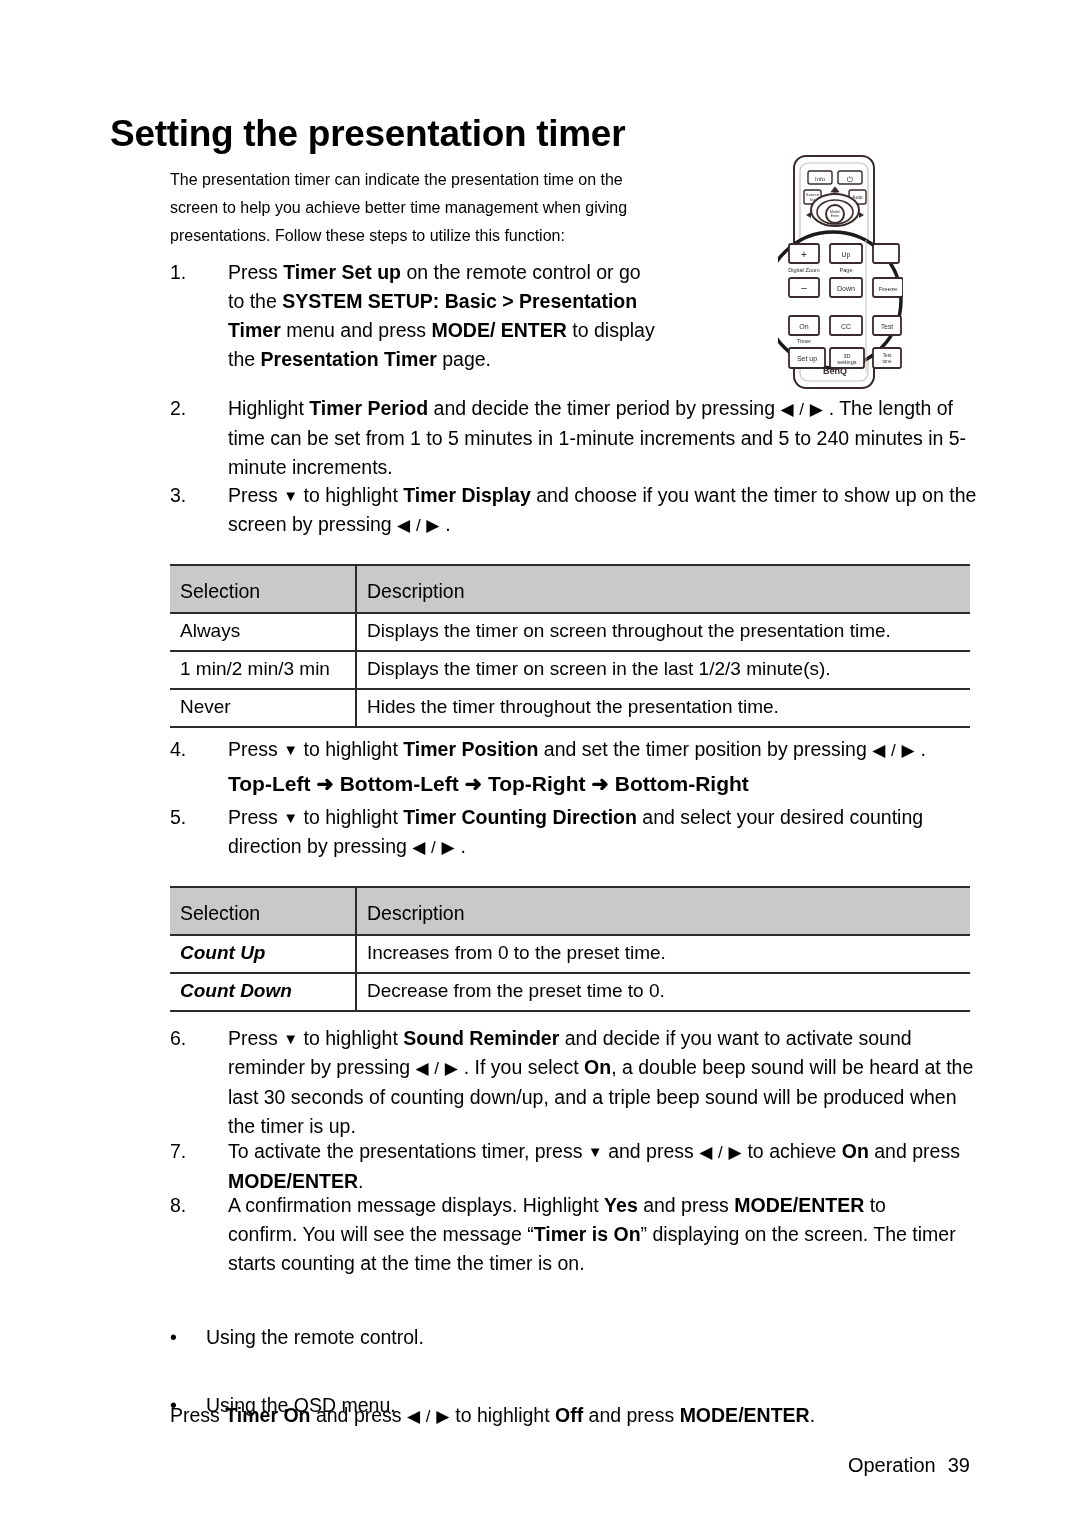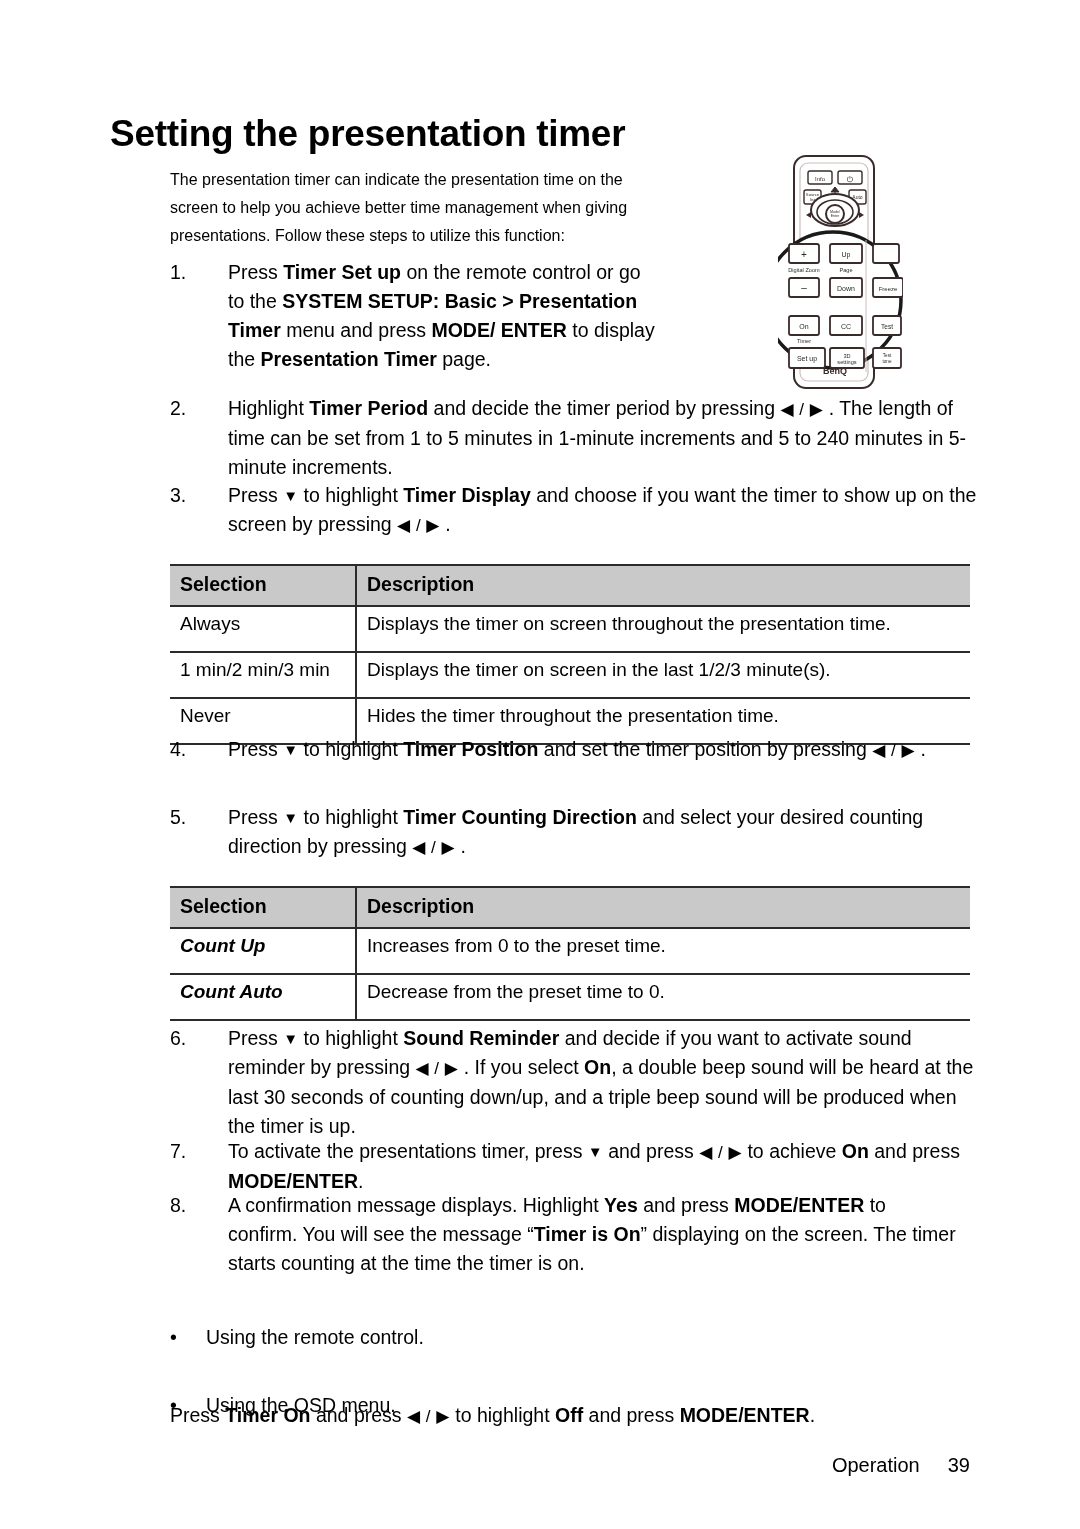--- a/index.html
+++ b/index.html
@@ -69,28 +69,28 @@
     position: absolute;
     border-collapse: collapse;
     font-size: 19px;
     table-layout: fixed;
   }
   .tbl col.c1 { width: 186px; }
   .tbl col.c2 { width: 614px; }
   .tbl th {
     background: #c9c9c9;
     text-align: left;
-    font-weight: bold;
+    font-weight: normal;
     font-size: 19.5px;
-    padding: 7px 10px 9px 10px;
+    padding: 14px 10px 9px 10px;
     border-top: 2.5px solid #2b2b2b;
     border-bottom: 2.5px solid #2b2b2b;
   }
   .tbl td {
-    padding: 6px 10px 16px 10px;
+    padding: 6px 10px 8px 10px;
     border-bottom: 2px solid #2b2b2b;
     vertical-align: middle;
   }
   .tbl th.sel, .tbl td.sel { border-right: 2px solid #2b2b2b; }
   .tbl td.strong { font-weight: bold; font-style: italic; }
 
   
   .subhead {
     position: absolute;
     font-size: 21px;
@@ -113,21 +113,21 @@
   }
 
   
   .footer {
     position: absolute;
     right: 110px;
     bottom: 52px;
     font-size: 20px;
     white-space: nowrap;
   }
-  .footer .pg { margin-left: 28px; }
+  .footer .pg { margin-left: 12px; }
 
   
   .remote-wrap {
     position: absolute;
     left: 778px;
     top: 152px;
     width: 125px;
     height: 245px;
   }
   .remote-wrap svg { display: block; }
@@ -247,20 +247,21 @@
         <td>Hides the timer throughout the presentation time.</td>
       </tr>
     </tbody>
   </table>
 
   <div class="step" style="left:170px; top:735px; width:810px;">
     <span class="num">4.</span>
     <span class="body"><span>Press </span><span class="dn">▼</span><span> to highlight </span><b>Timer Position</b><span> and set the timer position by pressing </span><span class="arrows">◀ / ▶</span><span> .</span></span>
   </div>
 
+  <div class="subhead" style="left:228px; top:772px;">Top-Left ➜ Bottom-Left ➜ Top-Right ➜ Bottom-Right</div>
 
   <div class="step" style="left:170px; top:803px; width:810px;">
     <span class="num">5.</span>
     <span class="body"><span>Press </span><span class="dn">▼</span><span> to highlight </span><b>Timer Counting Direction</b><span> and select your desired counting direction by pressing </span><span class="arrows">◀ / ▶</span><span> .</span></span>
   </div>
 
   <table class="tbl" style="left:170px; top:886px; width:800px;">
     <colgroup>
         <col class="c1">
         <col class="c2">
@@ -270,21 +271,21 @@
         <th class="sel">Selection</th>
         <th>Description</th>
       </tr>
     </thead>
     <tbody>
       <tr>
         <td class="sel strong">Count Up</td>
         <td>Increases from 0 to the preset time.</td>
       </tr>
       <tr>
-        <td class="sel strong">Count Auto</td>
+        <td class="sel strong">Count Down</td>
         <td>Decrease from the preset time to 0.</td>
       </tr>
     </tbody>
   </table>
 
   <div class="step" style="left:170px; top:1024px; width:810px;">
     <span class="num">6.</span>
     <span class="body"><span>Press </span><span class="dn">▼</span><span> to highlight </span><b>Sound Reminder</b><span> and decide if you want to activate sound reminder by pressing </span><span class="arrows">◀ / ▶</span><span> . If you select </span><b>On</b><span>, a double beep sound will be heard at the last 30 seconds of counting down/up, and a triple beep sound will be produced when the timer is up.</span></span>
   </div>
 

